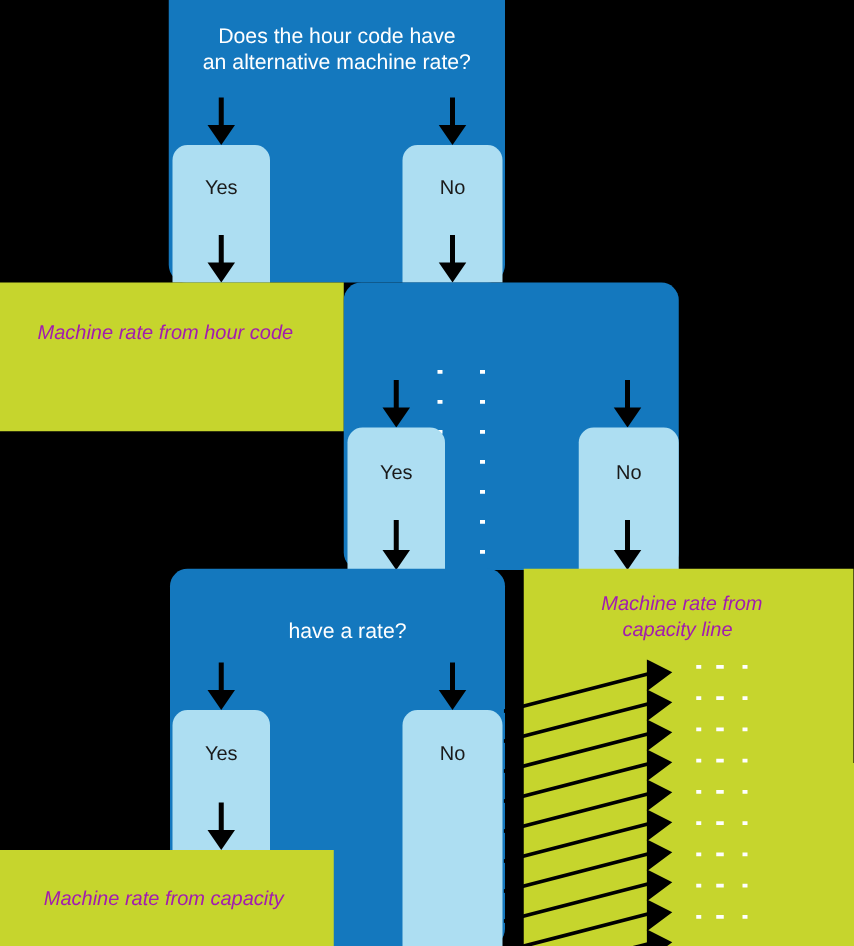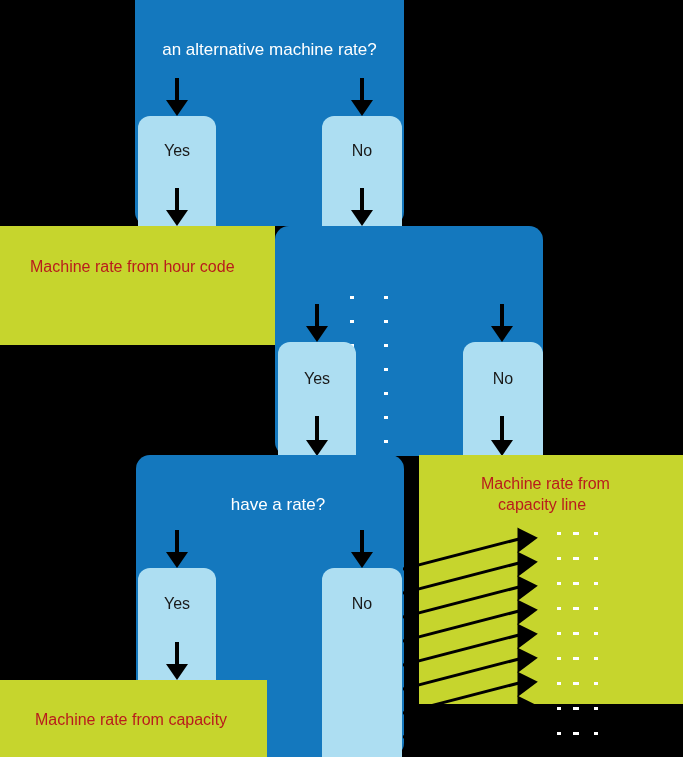--- a/index.html
+++ b/index.html
@@ -45,24 +45,25 @@
     font-size: 16px;
     text-align: center;
     font-family: "Liberation Sans", sans-serif;
   }
   .result-block {
     position: absolute;
     background: #c6d52d;
   }
   .result-label {
     position: absolute;
-    color: #b91c1c;
+    color: #a21caf;
     font-size: 16px;
     line-height: 21px;
     font-family: "Liberation Sans", sans-serif;
+    font-style: italic;
   }
 
   
   .arrow-down {
     position: absolute;
     width: 22px;
   }
   .arrow-down .shaft {
     position: absolute;
     left: 9px;
@@ -101,20 +102,21 @@
     pointer-events: none;
   }
   .diag-layer svg { display: block; }
 </style>
 </head>
 <body>
 
 <div id="canvas">
 
   <div class="decision-block" style="left:135px; top:-14px; width:269px; height:240px;">
+    <div class="decision-title" style="top:32px;">Does the hour code have</div>
     <div class="decision-title" style="top:53px;">an alternative machine rate?</div>
   </div>
 
   <div class="arrow-down" style="left:166px; top:78px; height:38px;">
     <div class="shaft" style="height:24px;"></div>
     <div class="head" style="top:22px;"></div>
   </div>
   <div class="arrow-down" style="left:351px; top:78px; height:38px;">
     <div class="shaft" style="height:24px;"></div>
     <div class="head" style="top:22px;"></div>
@@ -205,21 +207,21 @@
   </div>
   <div class="branch-box" style="left:322px; top:568px; width:80px; height:189px;">
     <div class="branch-label" style="top:27px;">No</div>
   </div>
 
   <div class="arrow-down" style="left:166px; top:642px; height:38px;">
     <div class="shaft" style="height:24px;"></div>
     <div class="head" style="top:22px;"></div>
   </div>
 
-  <div class="result-block" style="left:419px; top:455px; width:264px; height:249px;">
+  <div class="result-block" style="left:419px; top:455px; width:264px; height:302px;">
     <div class="result-label" style="left:62px; top:18px;">Machine rate from</div>
     <div class="result-label" style="left:79px; top:39px;">capacity line</div>
   </div>
 
   <div class="dot-col" style="left:557px; top:532px; height:226px;">
     <i style="top:0px;"></i>
       <i style="top:25px;"></i>
       <i style="top:50px;"></i>
     <i style="top:75px;"></i>
       <i style="top:100px;"></i>

